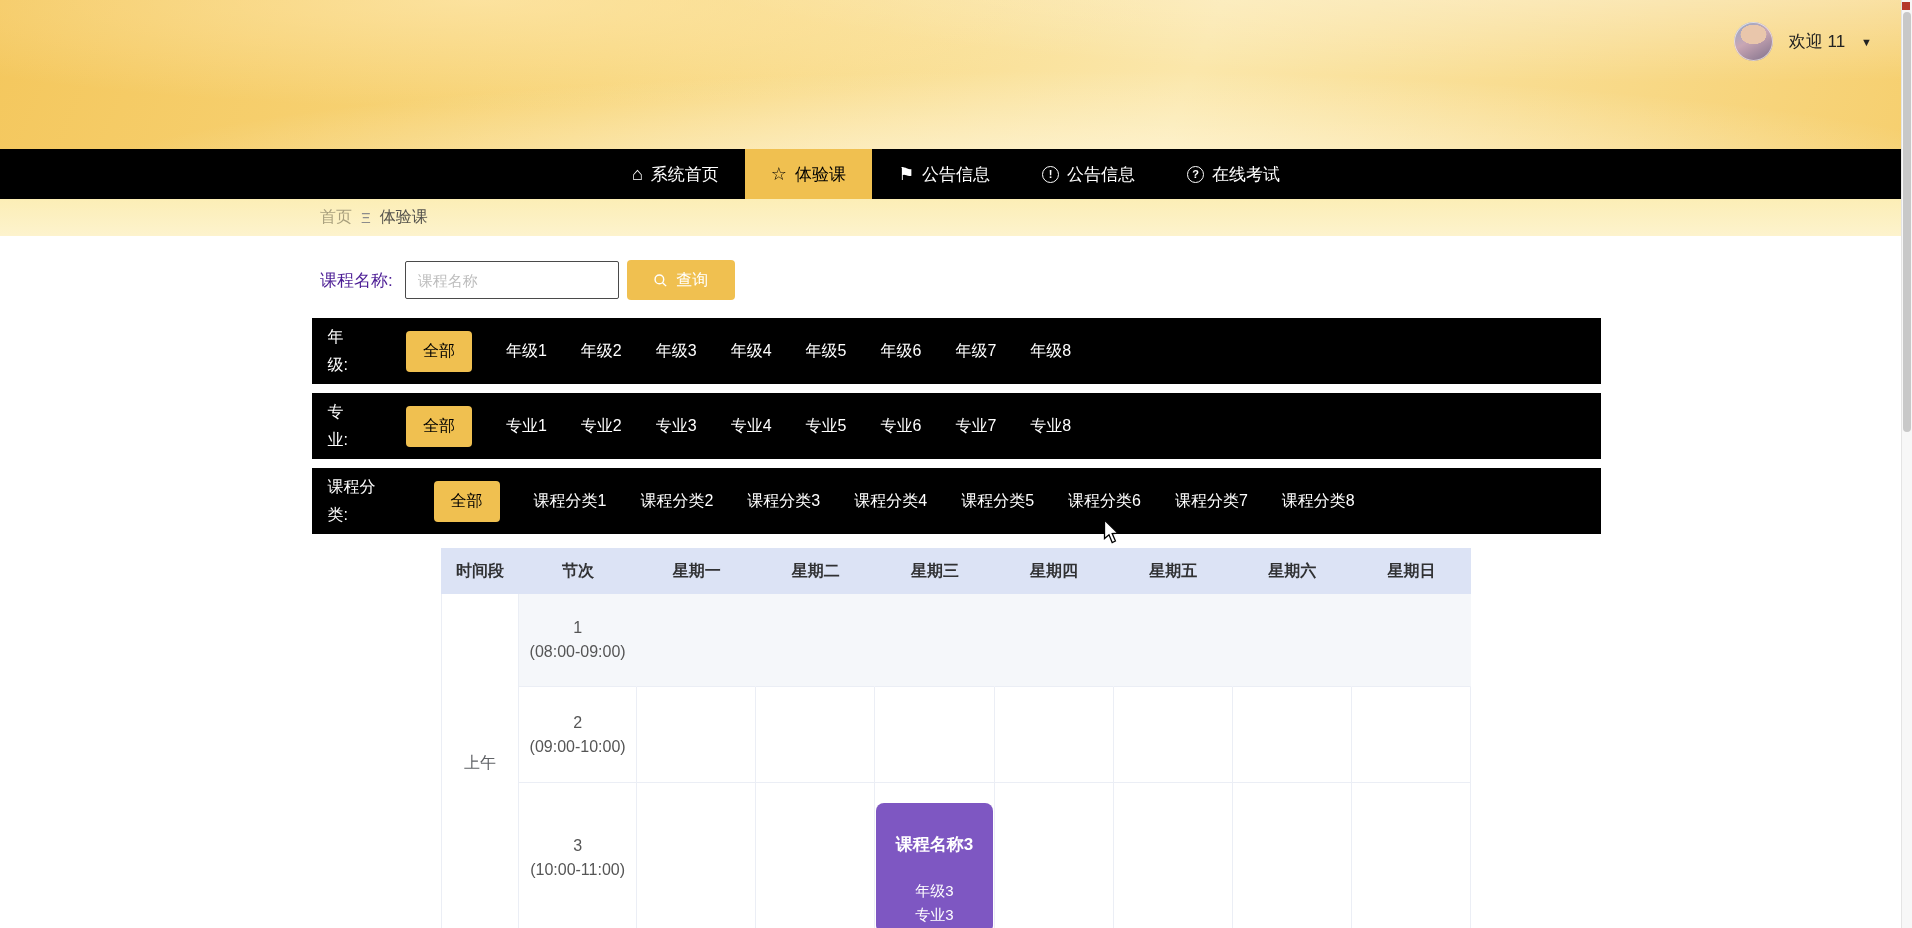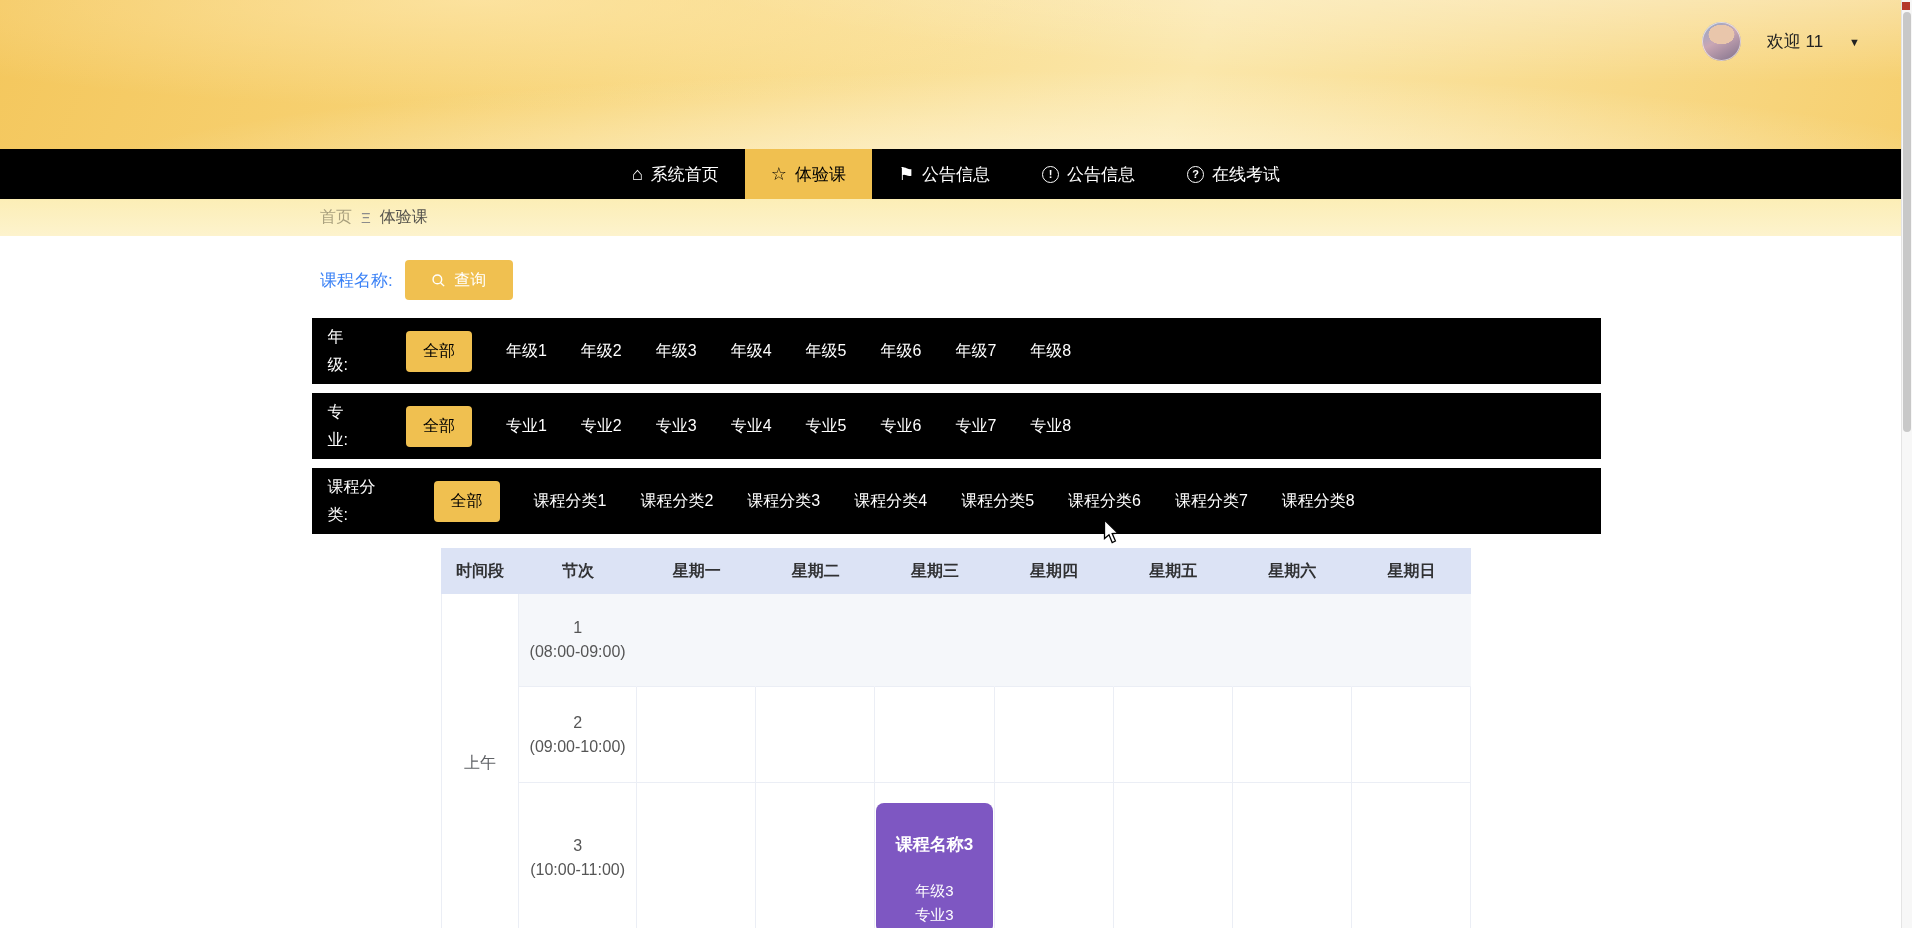--- a/index.html
+++ b/index.html
@@ -22,22 +22,22 @@
       radial-gradient(120% 190% at 88% -30%, rgba(255,255,255,.55) 0%, rgba(255,255,255,0) 45%),
       radial-gradient(95% 150% at 55% 130%, rgba(255,250,230,.85) 0%, rgba(255,250,230,0) 55%),
       radial-gradient(60% 120% at 25% 0%, rgba(255,236,185,.6) 0%, rgba(255,236,185,0) 60%),
       linear-gradient(112deg,#f4c75d 0%,#f8d67c 32%,#fbe7ab 62%,#f6cf6e 100%);
   }
   .title{
     position:absolute;left:37px;top:60px;
     font-size:27px;font-weight:bold;color:#151515;letter-spacing:1px;
   }
   .user-area{
-    position:absolute;top:22px;right:52px;
-    display:flex;align-items:center;gap:26px;font-size:17px;color:#222;cursor:pointer;
+    position:absolute;top:22px;right:40px;
+    display:flex;align-items:center;gap:16px;font-size:17px;color:#222;cursor:pointer;
   }
   .avatar{
     width:39px;height:39px;border-radius:50%;display:inline-block;
     background:
       radial-gradient(60% 45% at 50% 32%, #e9c6ab 0%, #e9c6ab 55%, rgba(0,0,0,0) 56%),
       linear-gradient(150deg,#8fa8c8 0%,#c9a6b4 45%,#7d6f8a 100%);
     box-shadow:0 0 0 1px rgba(255,255,255,.6) inset;
   }
   .caret{font-size:11px;color:#222;}
   
@@ -60,21 +60,21 @@
   .crumb{
     height:37px;display:flex;align-items:center;gap:9px;
     padding-left:320px;font-size:16px;
     background:linear-gradient(180deg,#fceeb6 0%,#fdf3cd 100%);
   }
   .crumb-home{color:#a89f7d;cursor:pointer;}
   .crumb-sep{color:#8c8c8c;font-size:15px;}
   .crumb-cur{color:#55534d;}
   
   .search-row{display:flex;align-items:center;margin:24px 0 0 320px;gap:8px;}
-  .search-label{font-size:17px;color:#3b82f6;margin-right:4px;}
+  .search-label{font-size:17px;color:#4c1d95;margin-right:4px;}
   .search-input{
     width:214px;height:38px;border:1px solid #4a4a4a;border-radius:2px;
     padding:0 12px;font-size:15px;color:#333;outline:none;
     font-family:"Liberation Sans","DejaVu Sans",sans-serif;
   }
   .search-input::placeholder{color:#bdbdbd;}
   .query-btn{
     width:108px;height:40px;background:var(--accent);border:none;border-radius:4px;
     color:#fff;font-size:16px;display:flex;align-items:center;justify-content:center;
     gap:8px;cursor:pointer;font-family:inherit;
@@ -179,20 +179,21 @@
   </nav>
 
 <div class="crumb">
   <span class="crumb-home">首页</span>
   <span class="crumb-sep">Ξ</span>
   <span class="crumb-cur">体验课</span>
 </div>
 
 <div class="search-row">
   <span class="search-label">课程名称:</span>
+  <input class="search-input" placeholder="课程名称" style="">
   <button class="query-btn">
     <span style="display:inline-flex;">
       <svg width="15" height="15" viewBox="0 0 16 16">
         <circle cx="6.8" cy="6.8" r="4.6" fill="none" stroke="#fff" stroke-width="1.5"></circle>
         <path d="M10.3 10.3 L14 14" stroke="#fff" stroke-width="1.5"></path>
       </svg>
     </span>
     <span>查询</span>
   </button>
 </div>

